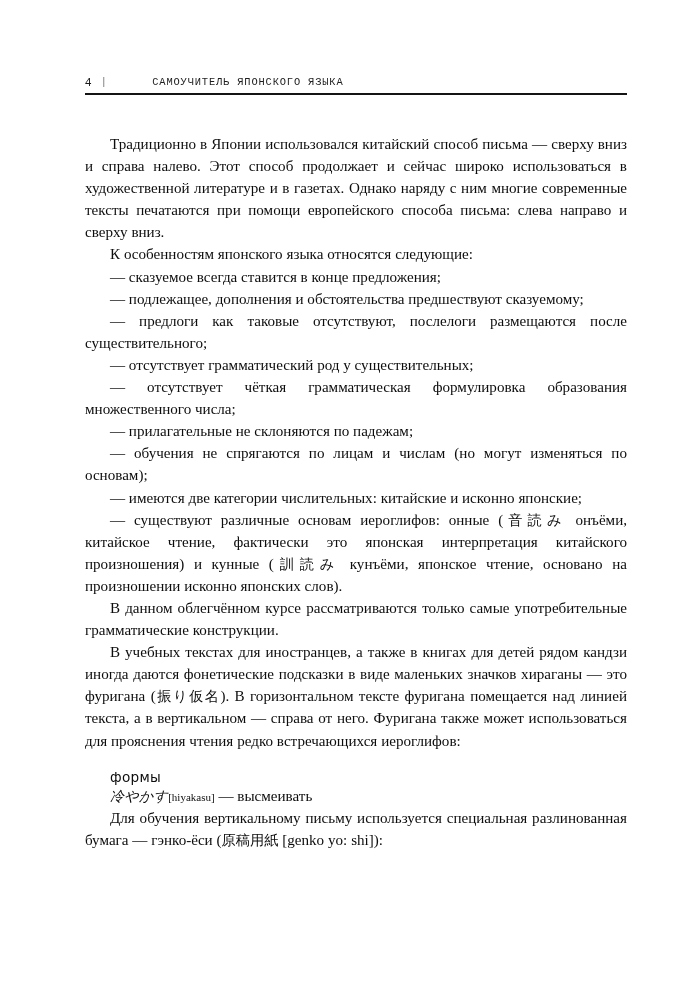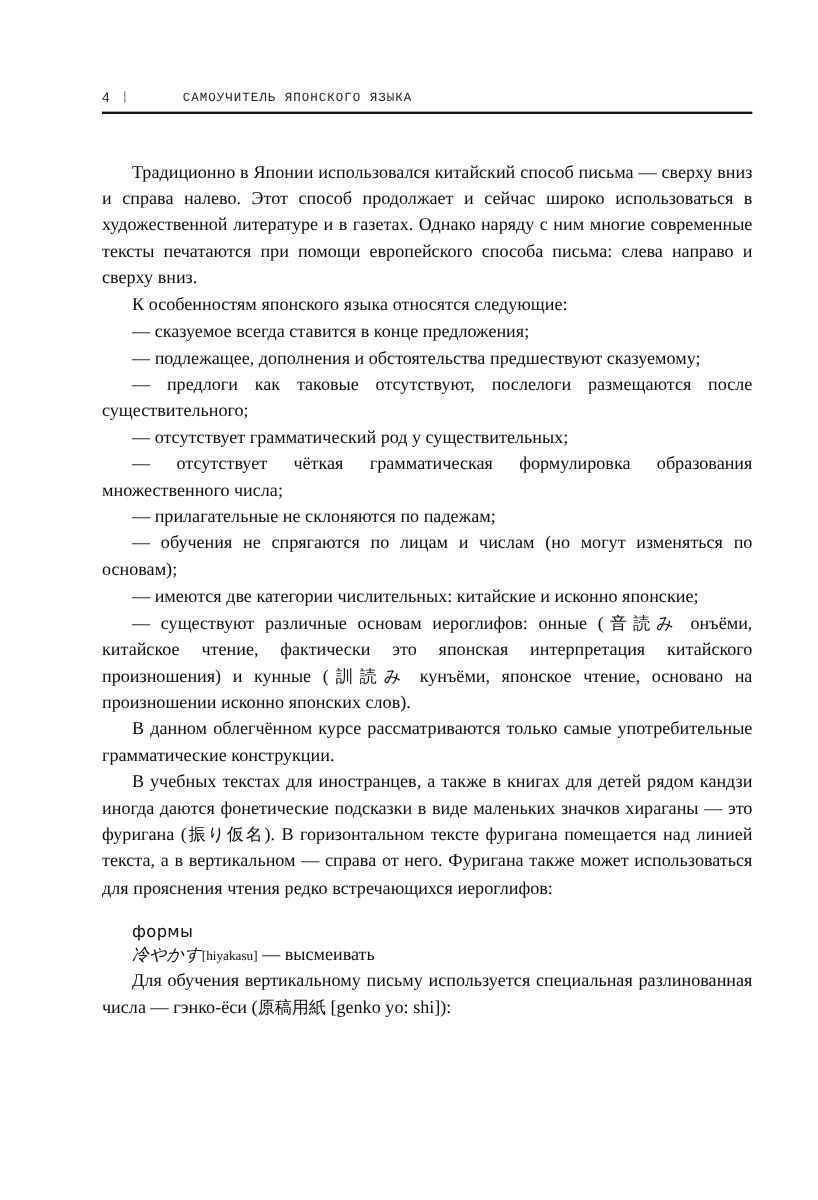--- a/index.html
+++ b/index.html
@@ -171,16 +171,16 @@
 
     <p class="para">В данном облегчённом курсе рассматриваются только самые употребительные грамматические конструкции.</p>
 
     <p class="para"><span>В учебных текстах для иностранцев, а также в книгах для детей рядом кандзи иногда даются фонетические подсказки в виде маленьких значков хираганы — это фуригана (</span><span class="jp">振り仮名</span><span>). В горизонтальном тексте фуригана помещается над линией текста, а в вертикальном — справа от него. Фуригана также может использоваться для прояснения чтения редко встречающихся иероглифов:</span></p>
 
     <div class="example">
       <div class="ruby-line">формы</div>
       <div class="reading-line"><span class="jp-word">冷やかす</span><span class="romaji">[hiyakasu]</span><span class="gloss"> — </span><span class="gloss">высмеивать</span></div>
     </div>
 
-    <p class="para gap-above"><span>Для обучения вертикальному письму используется специальная разлинованная числа — гэнко-ёси (</span><span class="jp">原稿用紙</span><span> [genko yo: shi]):</span></p>
+    <p class="para gap-above"><span>Для обучения вертикальному письму используется специальная разлинованная бумага — гэнко-ёси (</span><span class="jp">原稿用紙</span><span> [genko yo: shi]):</span></p>
 
   </div>
 </div>
 
 </body></html>

